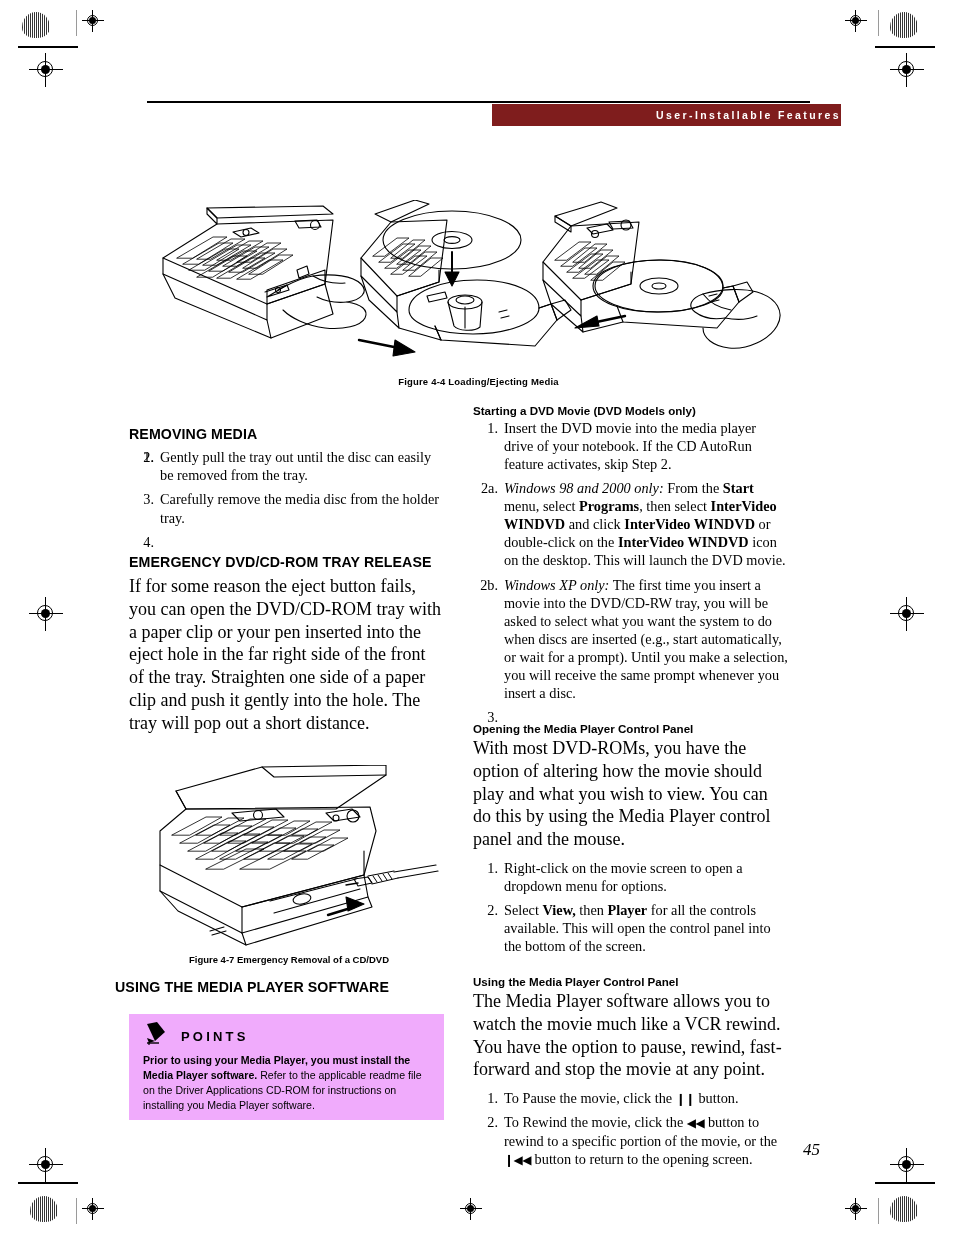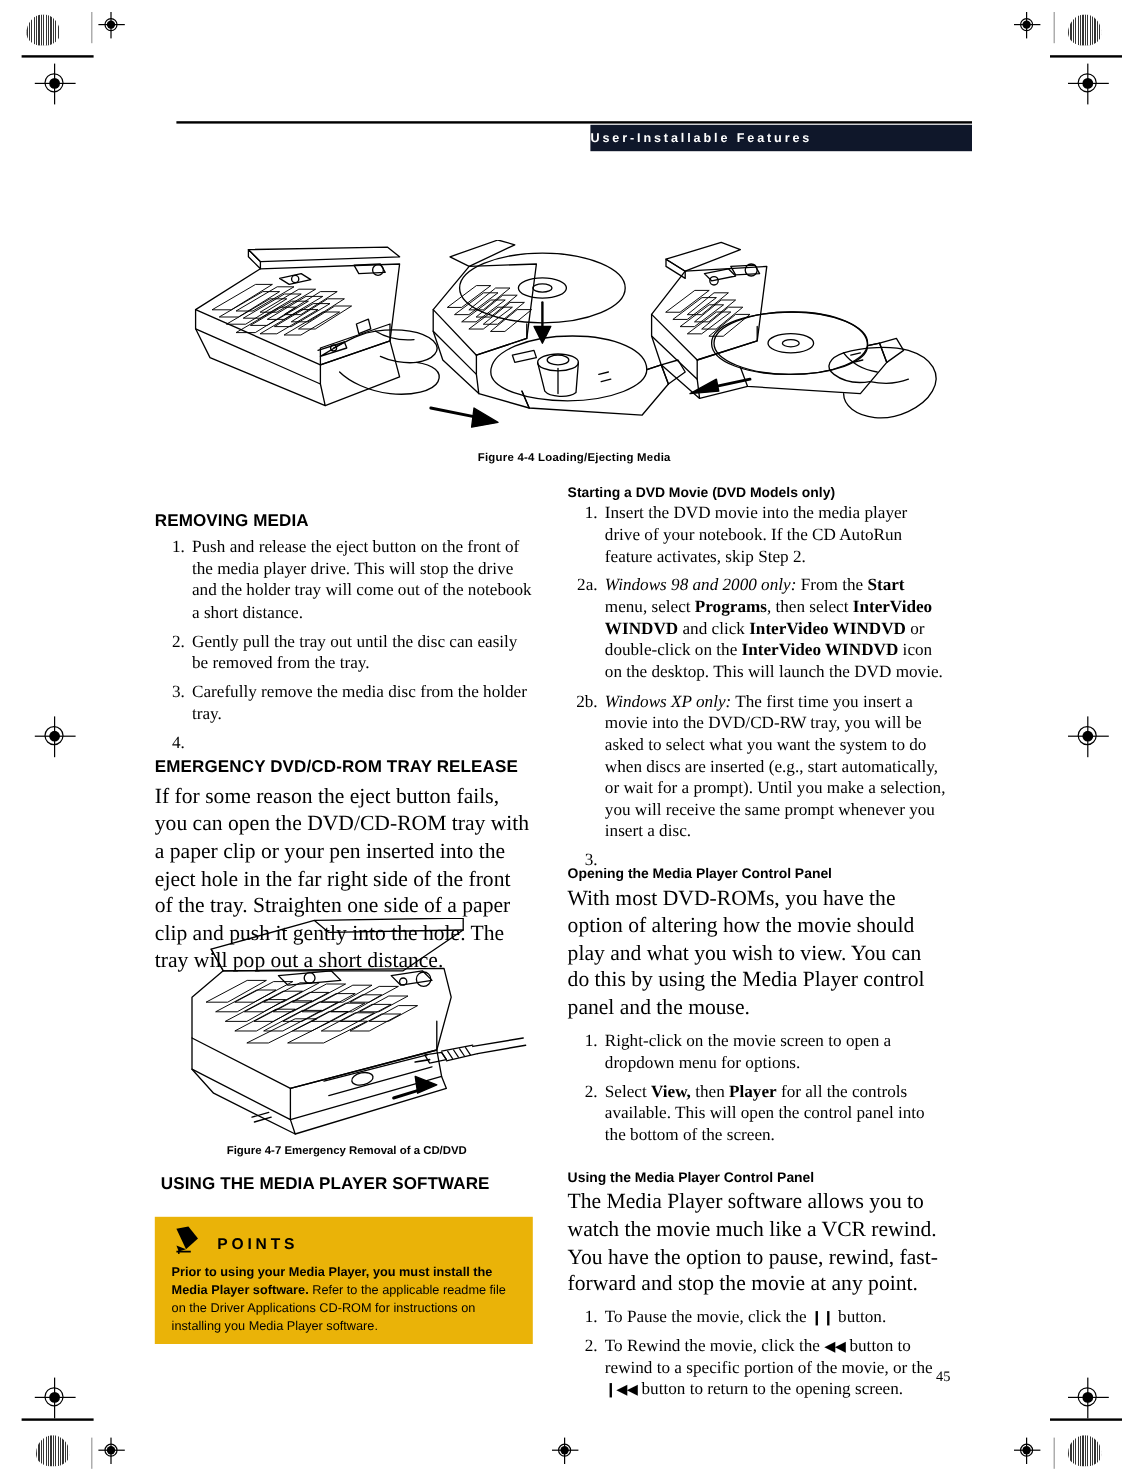--- a/index.html
+++ b/index.html
@@ -67,28 +67,28 @@
   
   #header-rule {
     position: absolute;
     left: 147px; top: 101px;
     width: 663px; height: 2px;
     background: #000;
   }
   #header-banner {
     position: absolute;
     left: 492px; top: 104px;
-    width: 318px; height: 22px;
-    background: #0f172a;
+    width: 349px; height: 22px;
+    background: #7f1d1d;
     color: #fff;
     font-family: "Liberation Sans", sans-serif;
     font-weight: bold;
     font-size: 10.5px;
     letter-spacing: 2.4px;
-    text-align: left;
+    text-align: right;
     line-height: 22px;
   }
 
   
   #figure-4-4 {
     position: absolute;
     left: 147px; top: 200px;
     width: 663px; height: 165px;
   }
   #figure-4-4 svg, #figure-4-5 svg { display: block; }
@@ -169,21 +169,21 @@
     font-family: "DejaVu Sans", sans-serif;
     font-size: 12px;
     letter-spacing: -0.5px;
   }
 
   
   #points-box {
     position: absolute;
     left: 129px; top: 1014px;
     width: 315px; height: 106px;
-    background: #eab308;
+    background: #f0abfc;
     box-sizing: border-box;
     padding: 9px 14px 10px 14px;
   }
   #points-title-row {
     display: flex;
     align-items: center;
     height: 26px;
     margin-bottom: 4px;
   }
   #points-title {
@@ -198,21 +198,23 @@
     font-size: 10.6px;
     line-height: 1.42;
   }
   #points-text .lead { font-weight: bold; }
 
   
   #page-number {
     position: absolute;
     left: 780px; top: 1140px;
     width: 40px;
-    font-size: 12px;
+    text-align: right;
+    font-style: italic;
+    font-size: 17px;
   }
 </style>
 </head>
 <body>
 
 <div class="colorpatch" style="left:22px; top:12px;"></div>
 <div class="tickline" style="left:76px; top:10px;"></div>
 <div class="regmark small" style="left:82px; top:10px;">
   <div class="hline"></div>
     <div class="vline"></div>
@@ -435,21 +437,21 @@
       <path d="M578 118 C588 120 600 120 610 116"></path>
     </g>
   </svg>
 </div>
 <div class="figcaption" id="figure-4-4-caption">Figure 4-4  Loading/Ejecting Media</div>
 
 <div class="column" id="left-column">
 
   <h2 class="section-head">REMOVING MEDIA</h2>
   <ol class="steps">
-    <li><span class="num">1.</span><span>Push and release the eject button on the front of the media player drive. This will stop the drive and the holder tray will come out of the notebook a short distance.</span></li>
+    <li><span class="num">1.</span></li>
     <li><span class="num">2.</span><span>Gently pull the tray out until the disc can easily be removed from the tray.</span></li>
     <li><span class="num">3.</span><span>Carefully remove the media disc from the holder tray.</span></li>
     <li><span class="num">4.</span></li>
   </ol>
 
   <div class="spacer-md"></div>
 
   <h2 class="section-head">EMERGENCY DVD/CD-ROM TRAY RELEASE</h2>
   <p class="body">If for some reason the eject button fails, you can open the DVD/CD-ROM tray with a paper clip or your pen inserted into the eject hole in the far right side of the front of the tray. Straighten one side of a paper clip and push it gently into the hole. The tray will pop out a short distance.</p>
 </div>
@@ -523,21 +525,21 @@
     </g>
     <path d="M244 107 L286 100" stroke-width="1.2"></path>
     <path d="M248 113 L288 106" stroke-width="1.2"></path>
 
     <path d="M178 150 L204 142" stroke-width="2.4"></path>
     <path d="M196 132 L214 139 L198 146 Z" fill="#000"></path>
   </svg>
 </div>
 <div class="figcaption" id="figure-4-5-caption">Figure 4-7 Emergency Removal of a CD/DVD</div>
 
-<h2 class="section-head" style="position:absolute; left:134px; top:979px; width:330px;">USING THE MEDIA PLAYER SOFTWARE</h2>
+<h2 class="section-head" style="position:absolute; left:115px; top:979px; width:330px;">USING THE MEDIA PLAYER SOFTWARE</h2>
 
 <div id="points-box">
   <div id="points-title-row">
     <span>
       <svg width="26" height="26" viewBox="0 0 26 26">
         <path d="M4 3 L14 1 L22 11 L12 20 Z" fill="#000"></path>
         <path d="M12 20 L6 22 L4 17 Z" fill="#000"></path>
         <path d="M4 22 L16 22" stroke="#000" stroke-width="1.4" fill="none"></path>
         <path d="M6 21 L6 24" stroke="#000" stroke-width="1.2" fill="none"></path>
       </svg>

